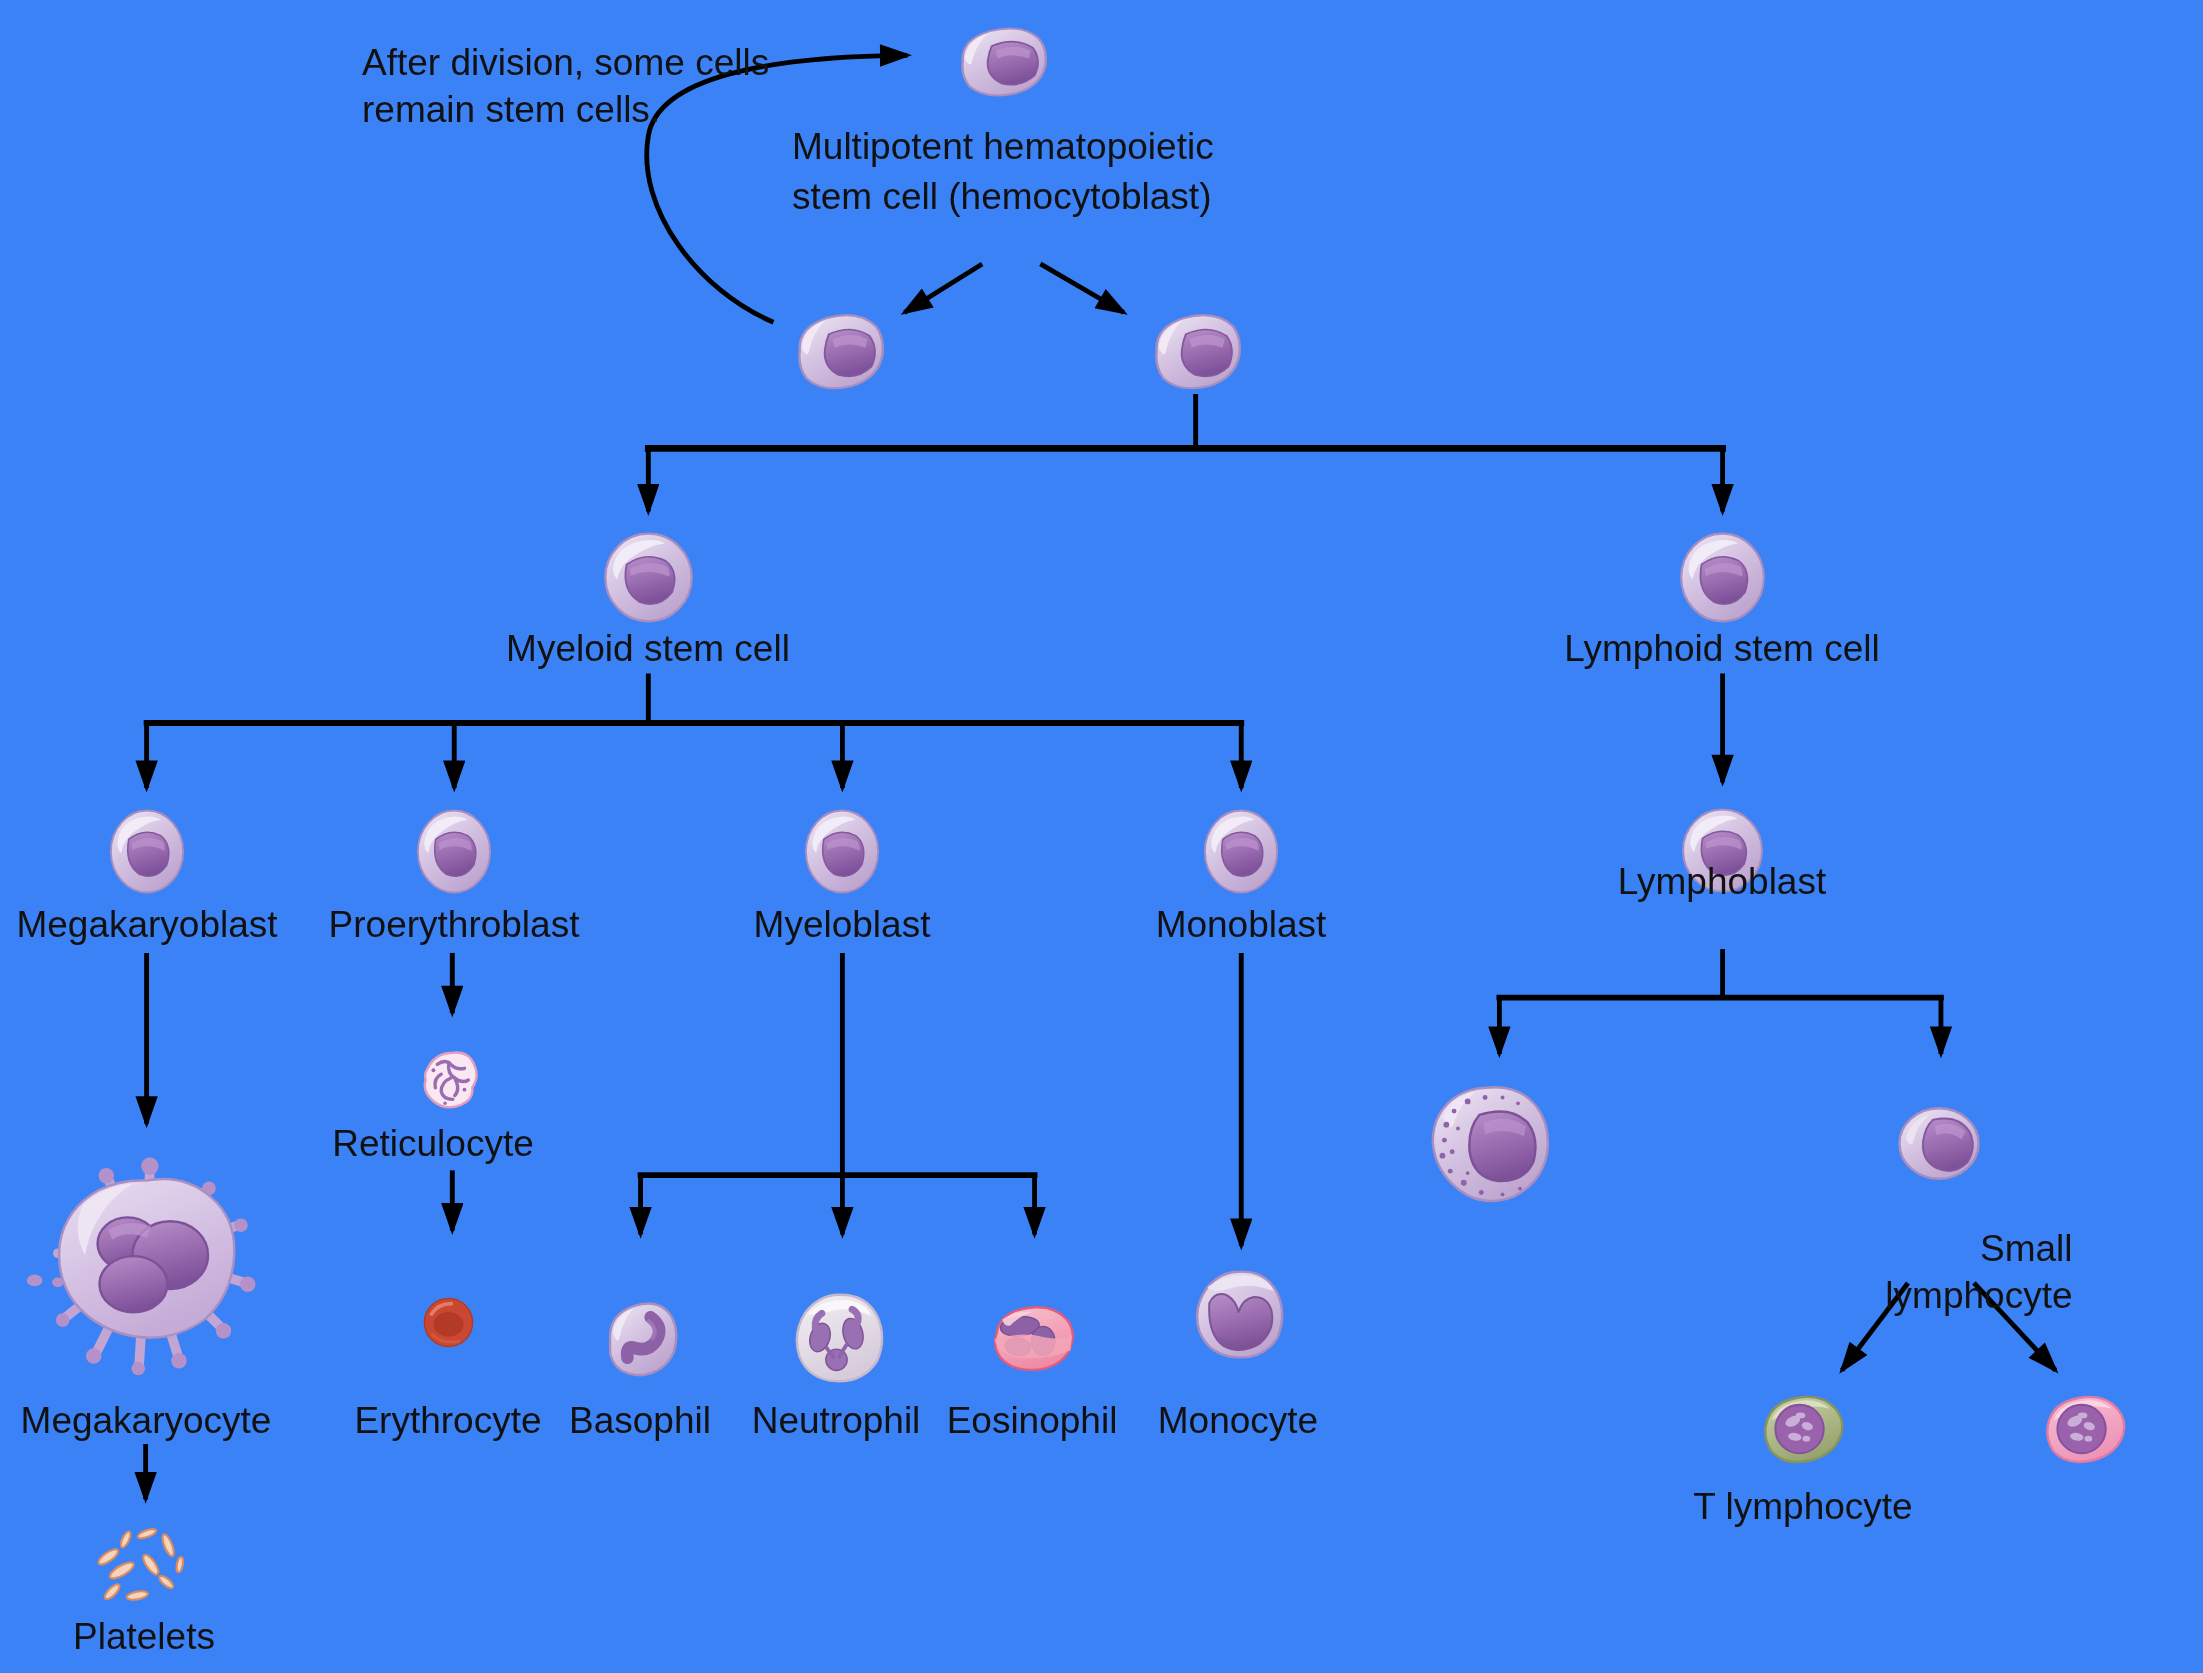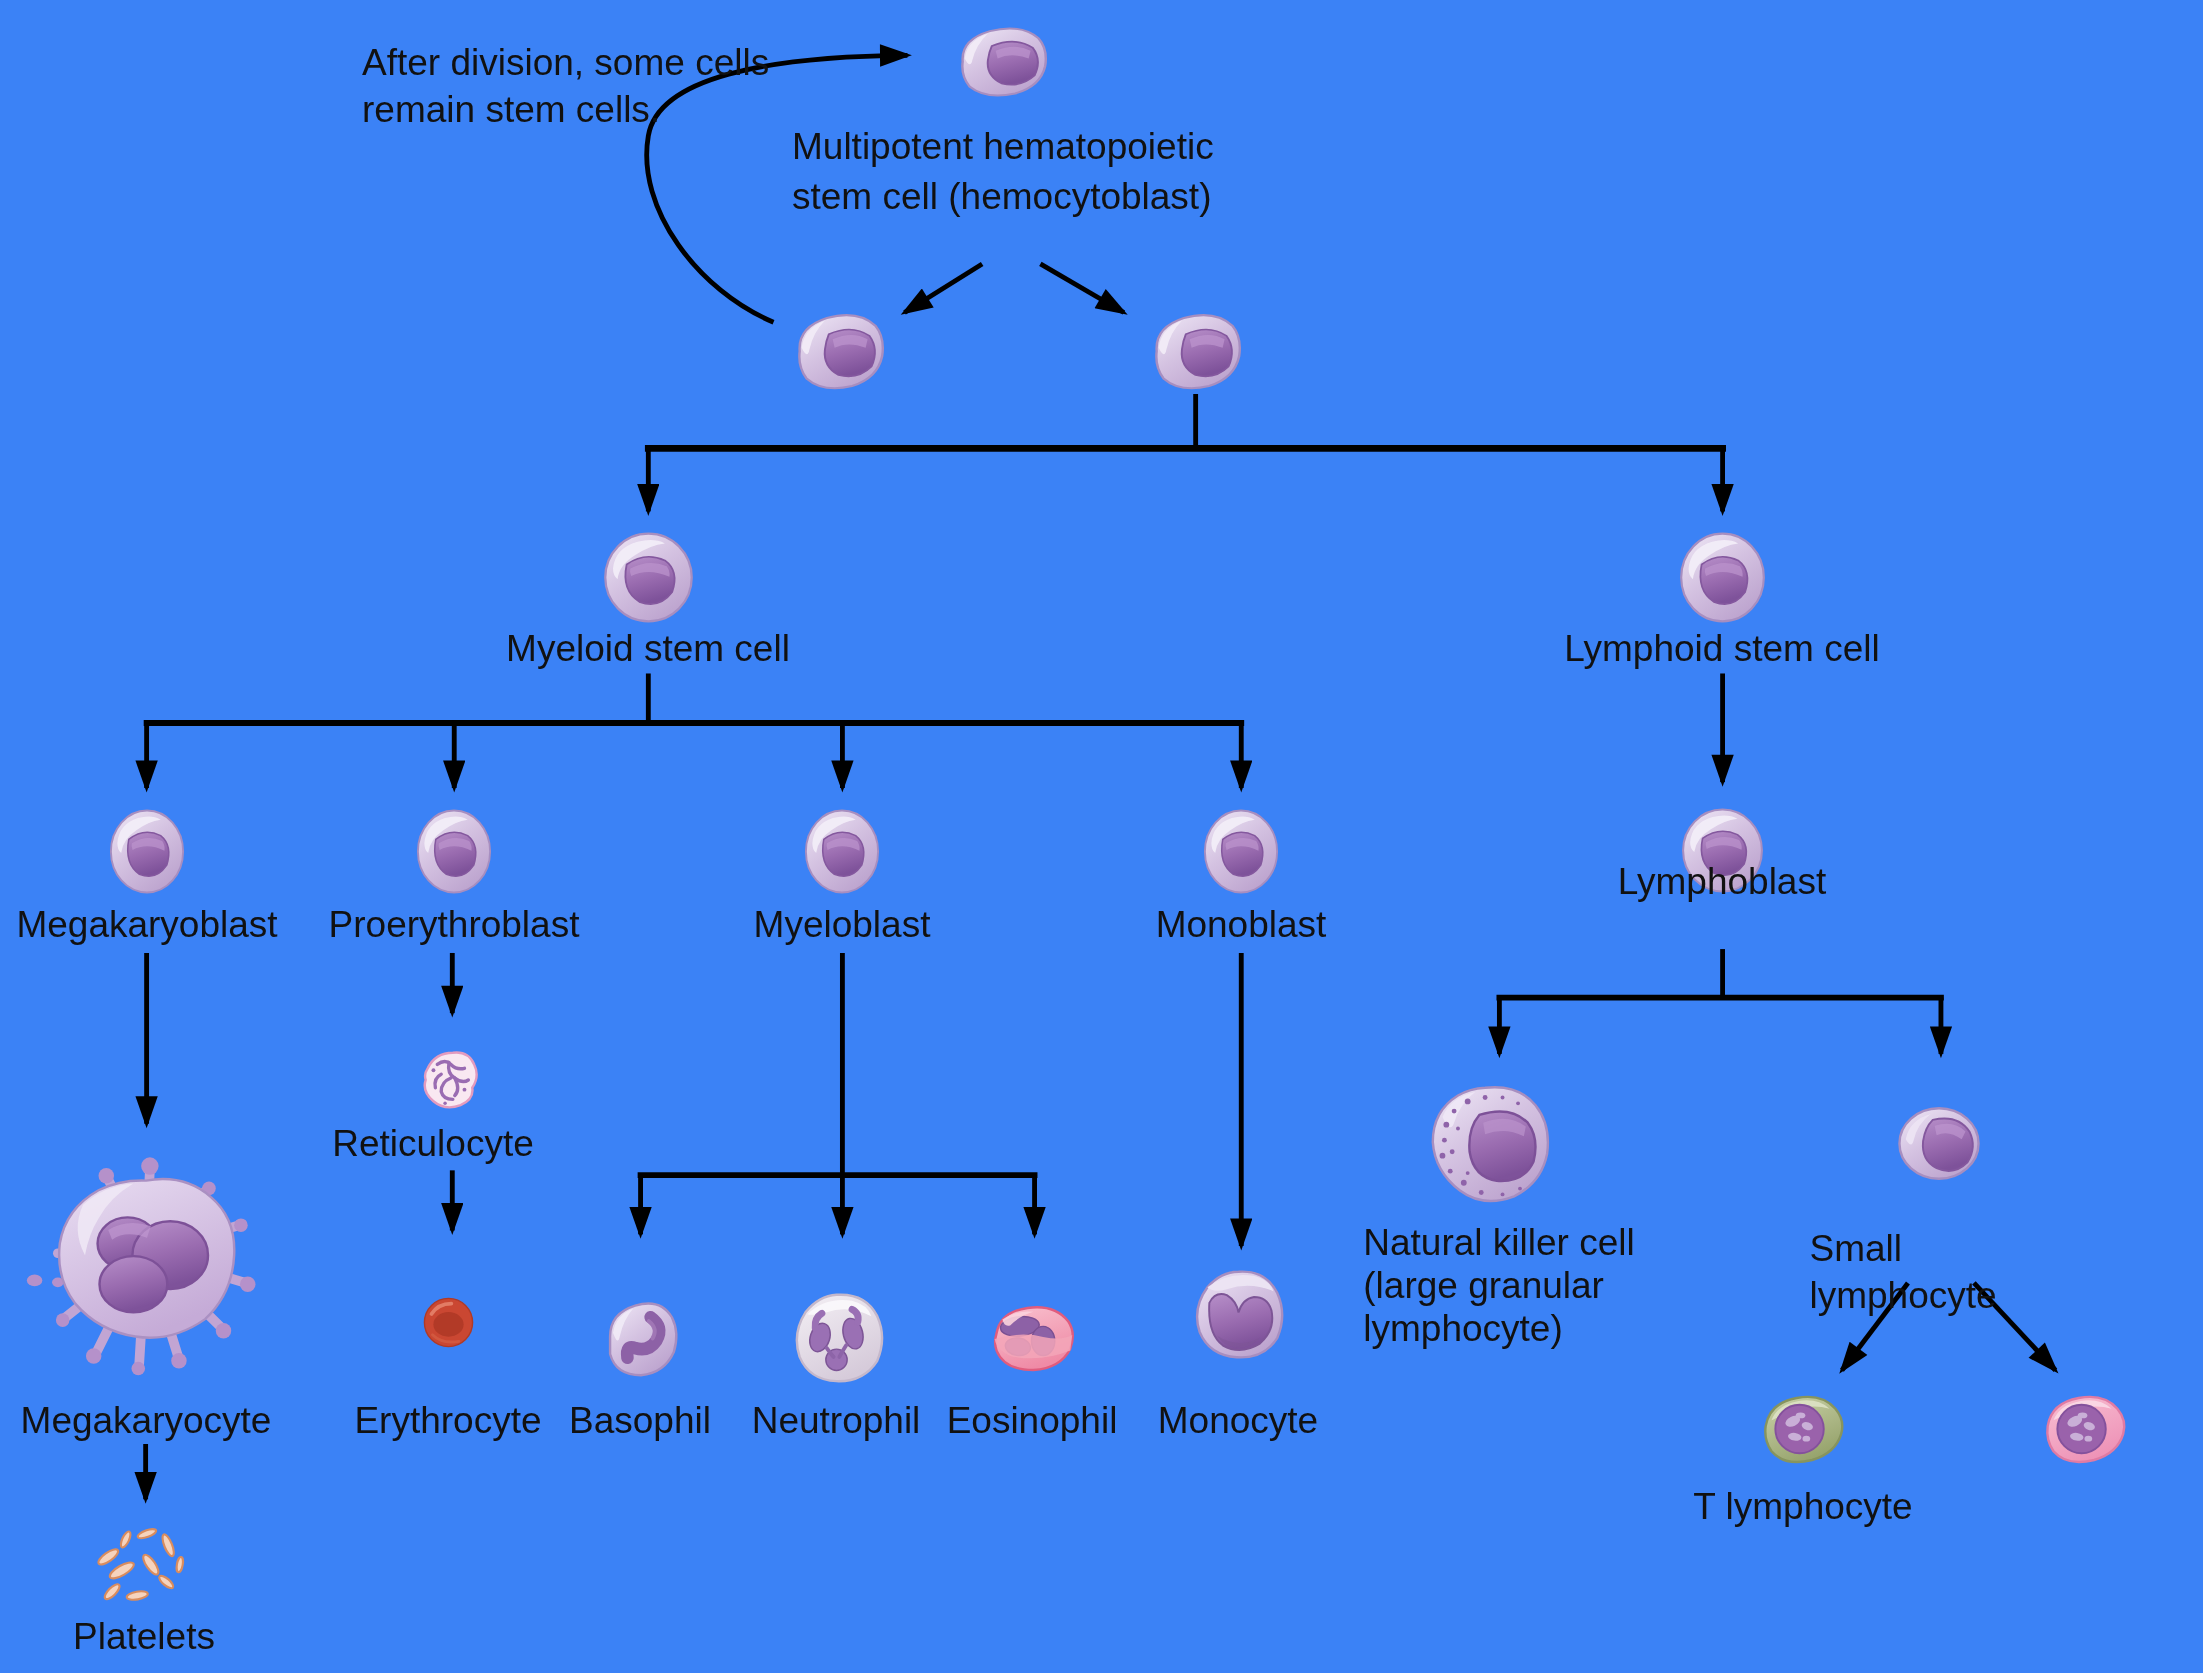--- a/index.html
+++ b/index.html
@@ -4,21 +4,21 @@
 <style>
   html,body{margin:0;padding:0;background:#ffffff;}
   .stage{
     position:relative;width:2204px;height:1674px;background:#3b82f6;
     font-family:"Liberation Sans",sans-serif;color:#000;overflow:hidden;
   }
   .lbl{
     position:absolute;font-size:37px;line-height:47px;color:#111;
     white-space:pre-line;
   }
-  .lbl.c{transform:translateX(-50%);text-align:left;}
+  .lbl.c{transform:translateX(-50%);text-align:right;}
   svg.cell{position:absolute;display:block;}
   #arrows{position:absolute;left:0;top:0;}
 </style>
 </head>
 <body>
 
 <div class="stage">
 
   <svg width="0" height="0" style="position:absolute" aria-hidden="true">
     <defs>
@@ -334,22 +334,19 @@
 
   <div class="lbl c" style="left:433px;top:1120px">Reticulocyte</div>
 
   <div class="lbl c" style="left:146px;top:1397px">Megakaryocyte</div>
   <div class="lbl c" style="left:448px;top:1397px">Erythrocyte</div>
   <div class="lbl c" style="left:640px;top:1397px">Basophil</div>
   <div class="lbl c" style="left:836px;top:1397px">Neutrophil</div>
   <div class="lbl c" style="left:1032px;top:1397px">Eosinophil</div>
   <div class="lbl c" style="left:1238px;top:1397px">Monocyte</div>
 
-  <div class="lbl c" style="left:1499px;top:1221px;line-height:43px">Natural killer cell
-(large granular
-lymphocyte)</div>
   <div class="lbl c" style="left:1941px;top:1225px">Small lymphocyte</div>
 
   <div class="lbl c" style="left:1803px;top:1483px">T lymphocyte</div>
 
   <div class="lbl c" style="left:144px;top:1613px">Platelets</div>
 </div>
 
 
 </body></html>

